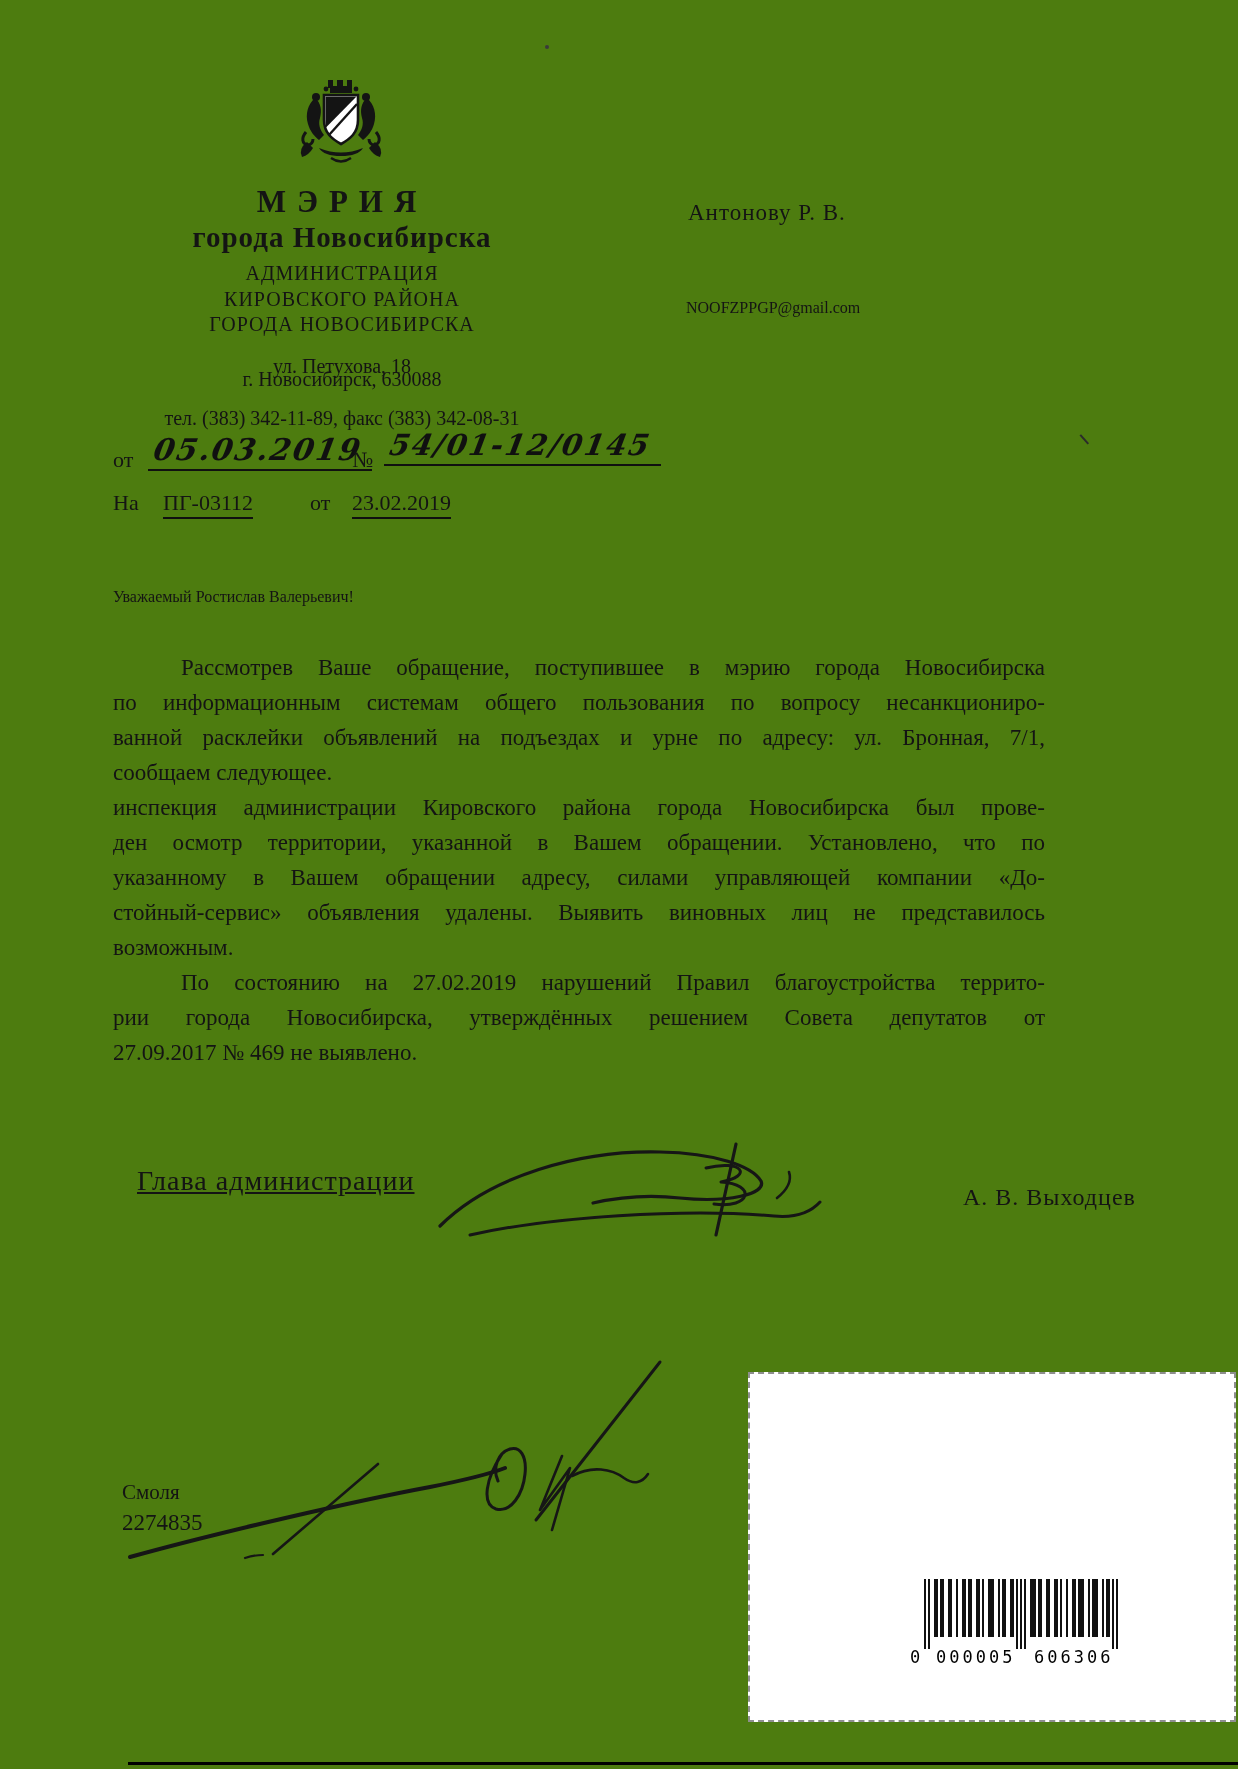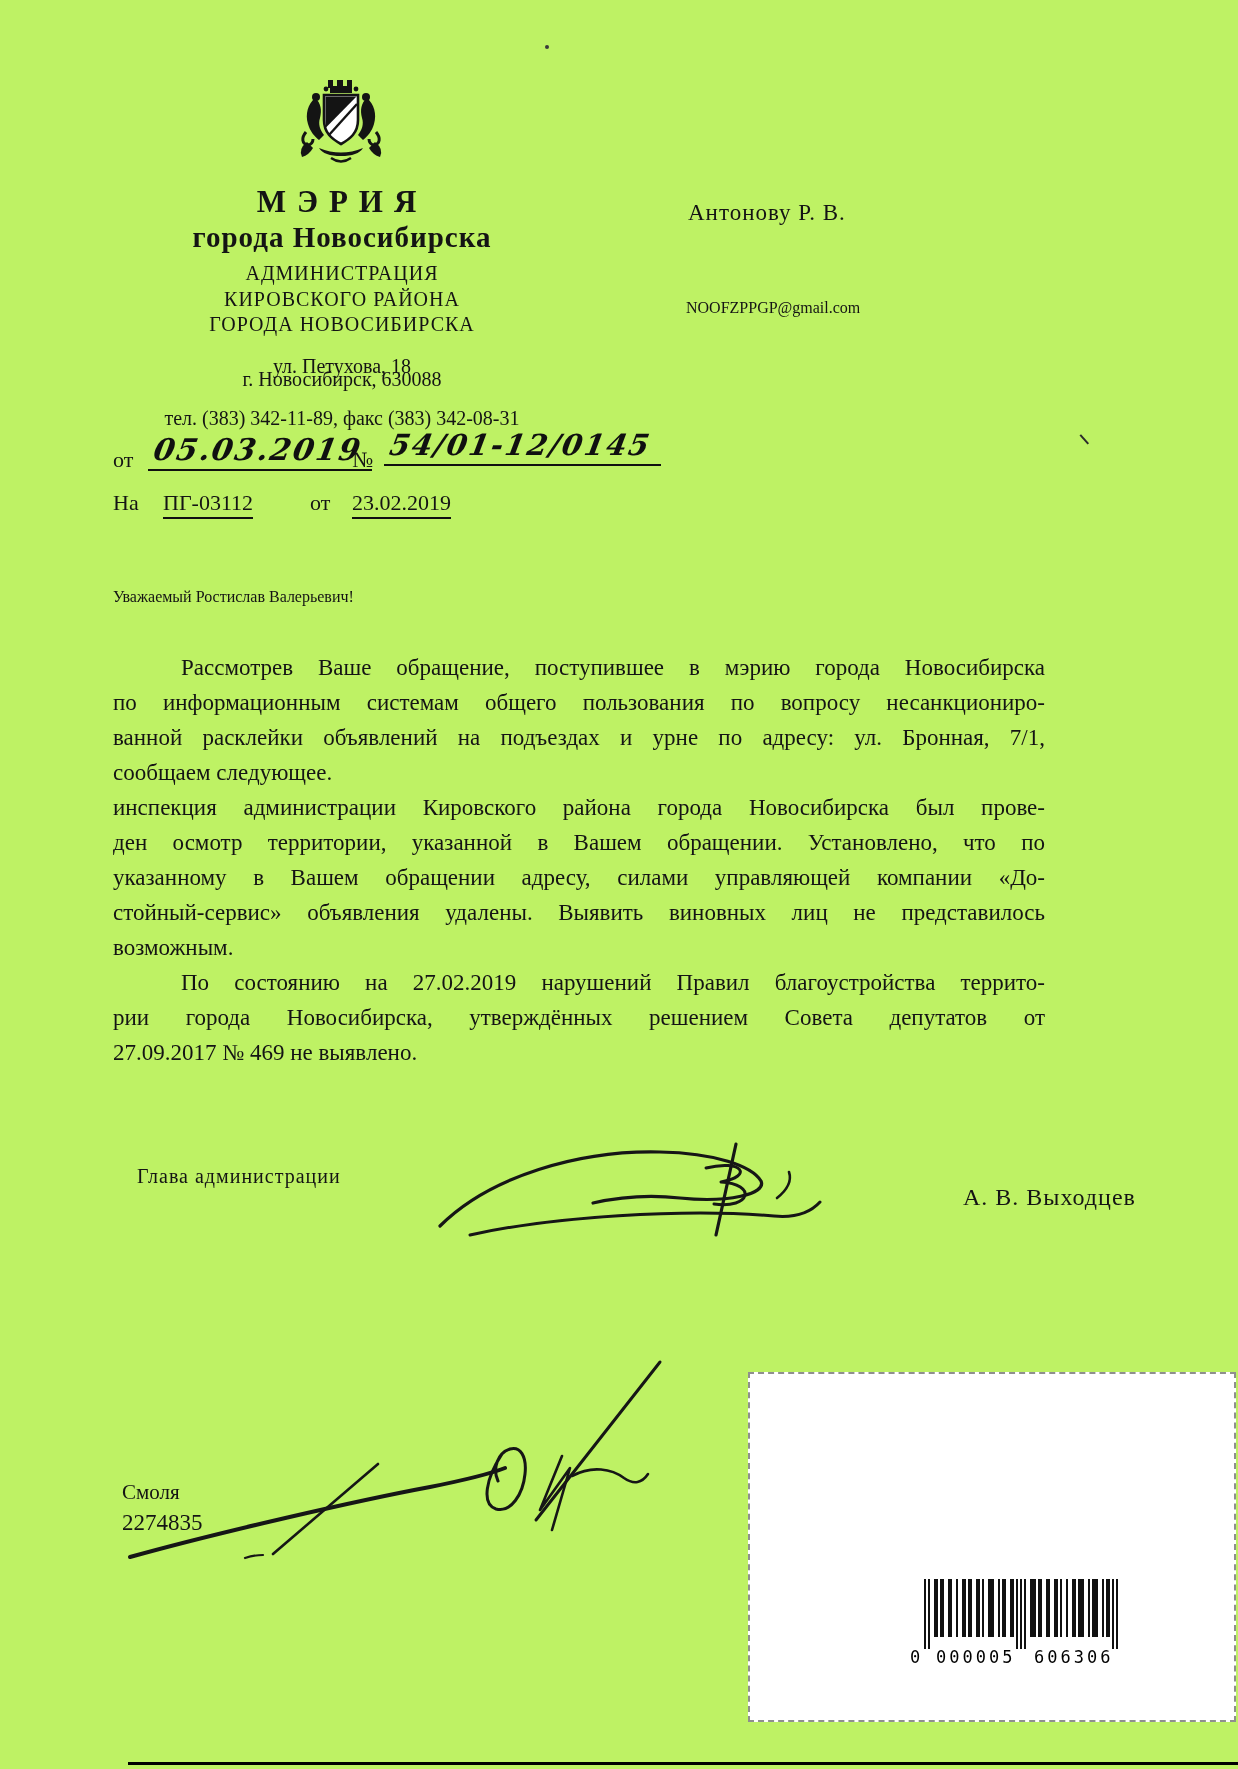--- a/index.html
+++ b/index.html
@@ -1,18 +1,18 @@
 <!DOCTYPE html>
 <html><head>
 <meta charset="utf-8">
 <style>
   * { margin:0; padding:0; box-sizing:border-box; }
   html,body { background:#ffffff; }
   .page {
-    position:relative; width:1238px; height:1769px; background:#bef264;
+    position:relative; width:1238px; height:1769px; background:#4d7c0f;
     font-family:"Liberation Serif","DejaVu Serif",serif; color:#141414; overflow:hidden;
   }
   .abs { position:absolute; }
 
   
   .lh { left:112px; top:0; width:460px; text-align:center; }
   .lh-line { position:absolute; left:0; width:460px; text-align:center; white-space:nowrap; }
   .org-top    { top:184px; font-size:31px; font-weight:bold; letter-spacing:11px; }
   .org-city   { top:221px; font-size:29px; font-weight:bold; letter-spacing:1px; }
   .dept0      { top:262px; font-size:20px; letter-spacing:1px; }
@@ -36,21 +36,21 @@
   .addressee-email { left:686px; top:264px; font-size:16px; white-space:nowrap;margin-top:35px; }
 
   
   .salutation { left:113px; top:588px; width:932px; text-align:left; font-size:16px; }
   .letter-body { left:113px; top:650px; width:932px; font-size:23px; line-height:35px; }
   .body-line { text-align:justify; text-align-last:justify; white-space:normal; }
   .body-line.last { text-align-last:left; }
   .body-line.first { text-indent:68px; }
 
   
-  .sig-position { left:137px; top:1165px; font-size:20px; letter-spacing:1px; white-space:nowrap; }
+  .sig-position { left:137px; top:1165px; font-size:28px; letter-spacing:1px; white-space:nowrap;text-decoration:underline; }
   .sig-name     { left:963px; top:1184px; font-size:24px; letter-spacing:1px; white-space:nowrap; }
 
   
   .executor-name  { left:122px; top:1480px; font-size:21px; }
   .executor-phone { left:122px; top:1510px; font-size:23px; }
 
   .barcode-panel {
     left:748px; top:1372px; width:488px; height:350px;
     background:#fff; border:2px dashed #8f8f8f;
   }

